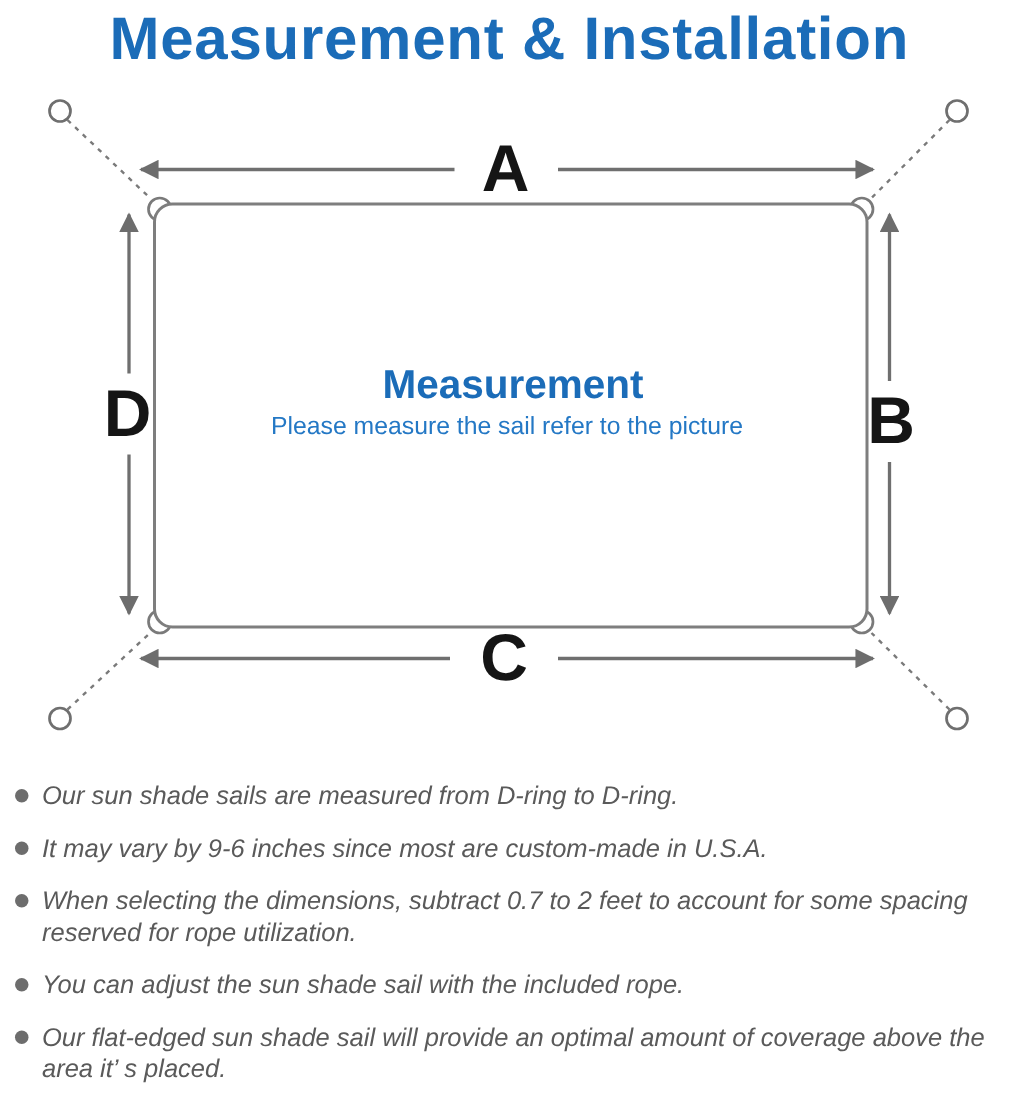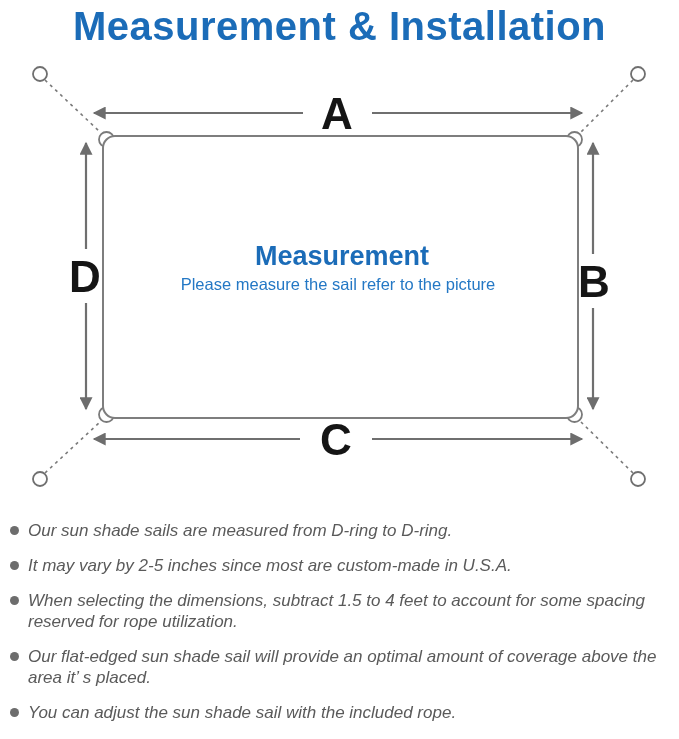--- a/index.html
+++ b/index.html
@@ -126,29 +126,29 @@
     </svg>
   </div>
 
   <ul class="bullet-list">
     <li>
       <span class="dot"></span>
       <span class="txt">Our sun shade sails are measured from D-ring to D-ring.</span>
     </li>
     <li>
       <span class="dot"></span>
-      <span class="txt">It may vary by 2-5 inches since most are custom-made in U.S.A.</span>
+      <span class="txt">It may vary by 9-6 inches since most are custom-made in U.S.A.</span>
     </li>
     <li>
       <span class="dot"></span>
-      <span class="txt">When selecting the dimensions, subtract 1.5 to 4 feet to account for some spacing reserved for rope utilization.</span>
+      <span class="txt">When selecting the dimensions, subtract 0.7 to 2 feet to account for some spacing reserved for rope utilization.</span>
+    </li>
+    <li>
+      <span class="dot"></span>
+      <span class="txt">You can adjust the sun shade sail with the included rope.</span>
     </li>
     <li>
       <span class="dot"></span>
       <span class="txt">Our flat-edged sun shade sail will provide an optimal amount of coverage above the area it’ s placed.</span>
-    </li>
-    <li>
-      <span class="dot"></span>
-      <span class="txt">You can adjust the sun shade sail with the included rope.</span>
     </li>
   </ul>
 
 </div>
 
 </body></html>

